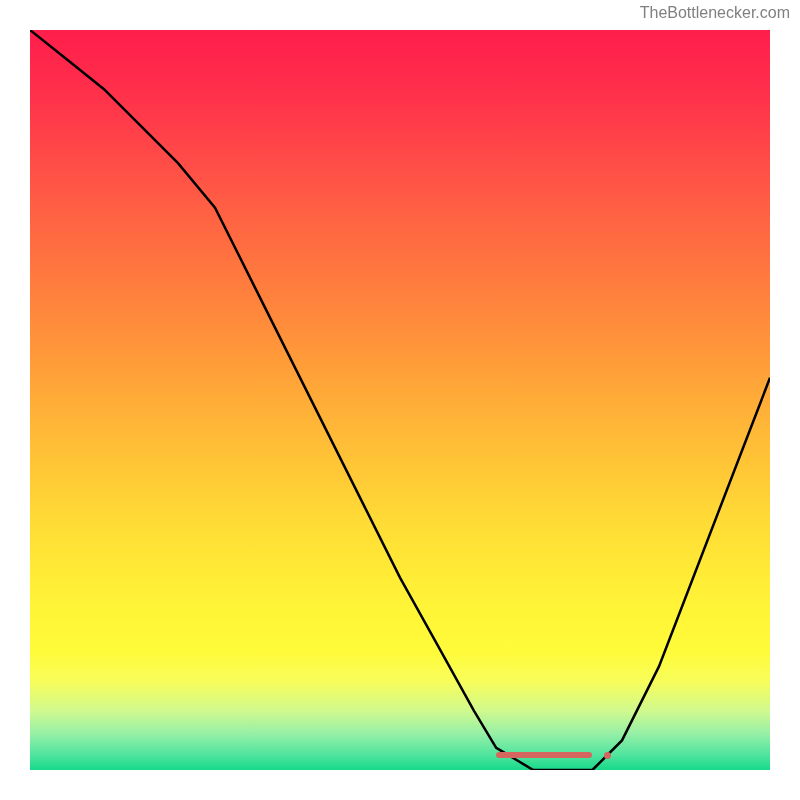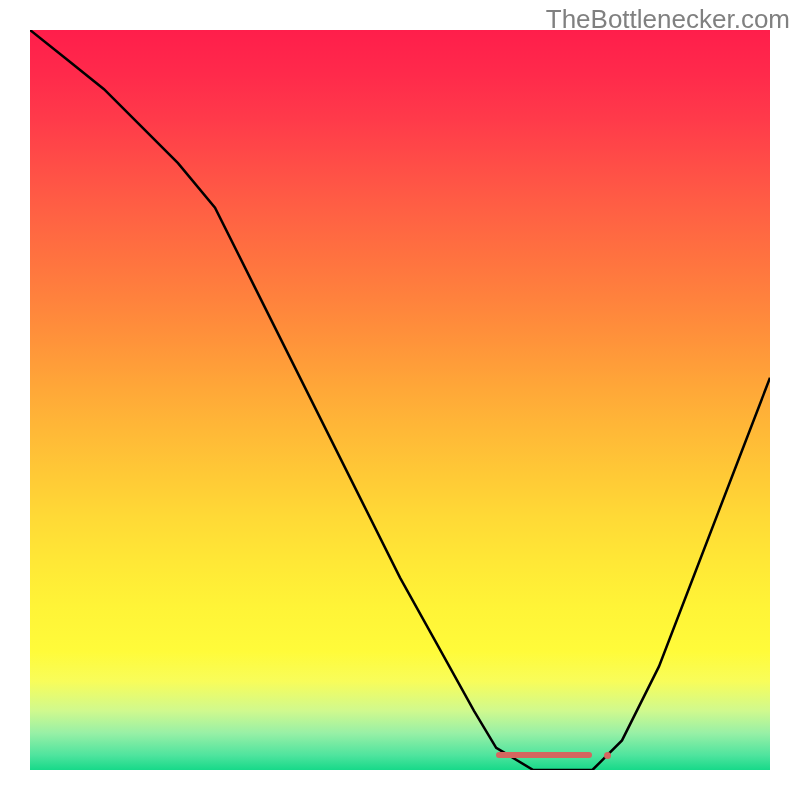--- a/index.html
+++ b/index.html
@@ -13,21 +13,21 @@
   .chart-container {
     position: relative;
     width: 800px;
     height: 800px;
   }
   .watermark {
     position: absolute;
     top: 4px;
     right: 10px;
     color: #808080;
-    font-size: 26px;
+    font-size: 16px;
     font-weight: 500;
     z-index: 10;
   }
   .plot-area {
     position: absolute;
     left: 30px;
     top: 30px;
     width: 740px;
     height: 740px;
   }

